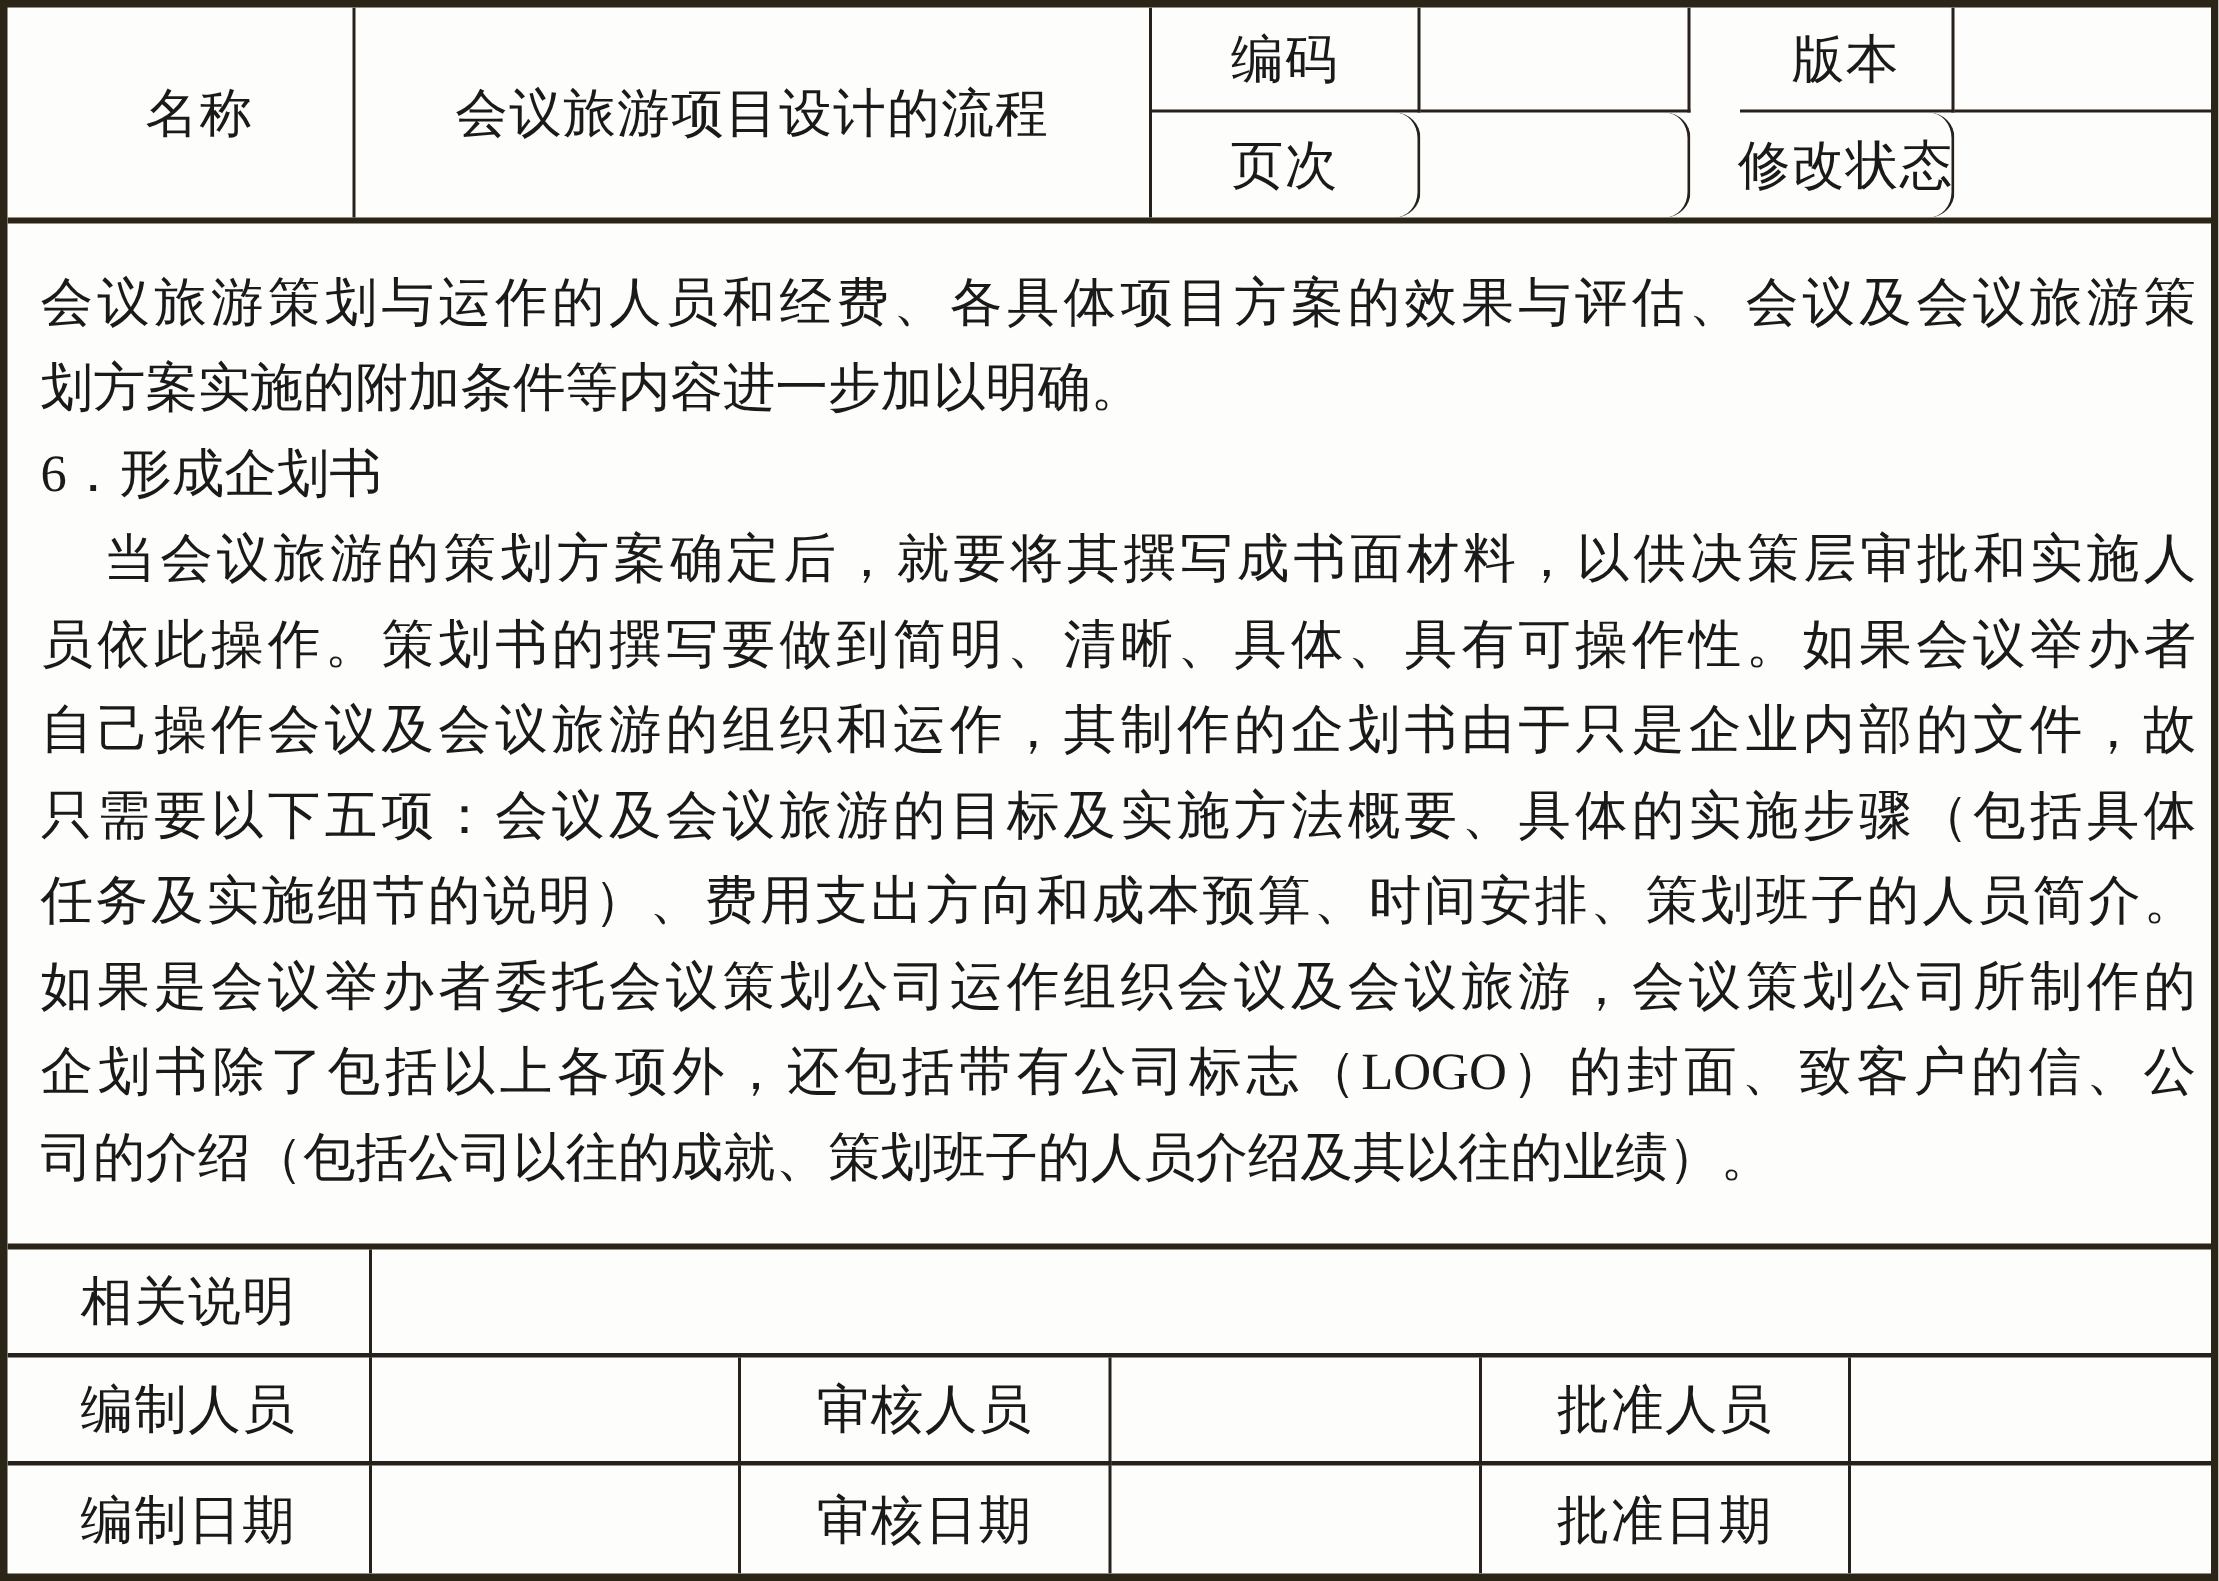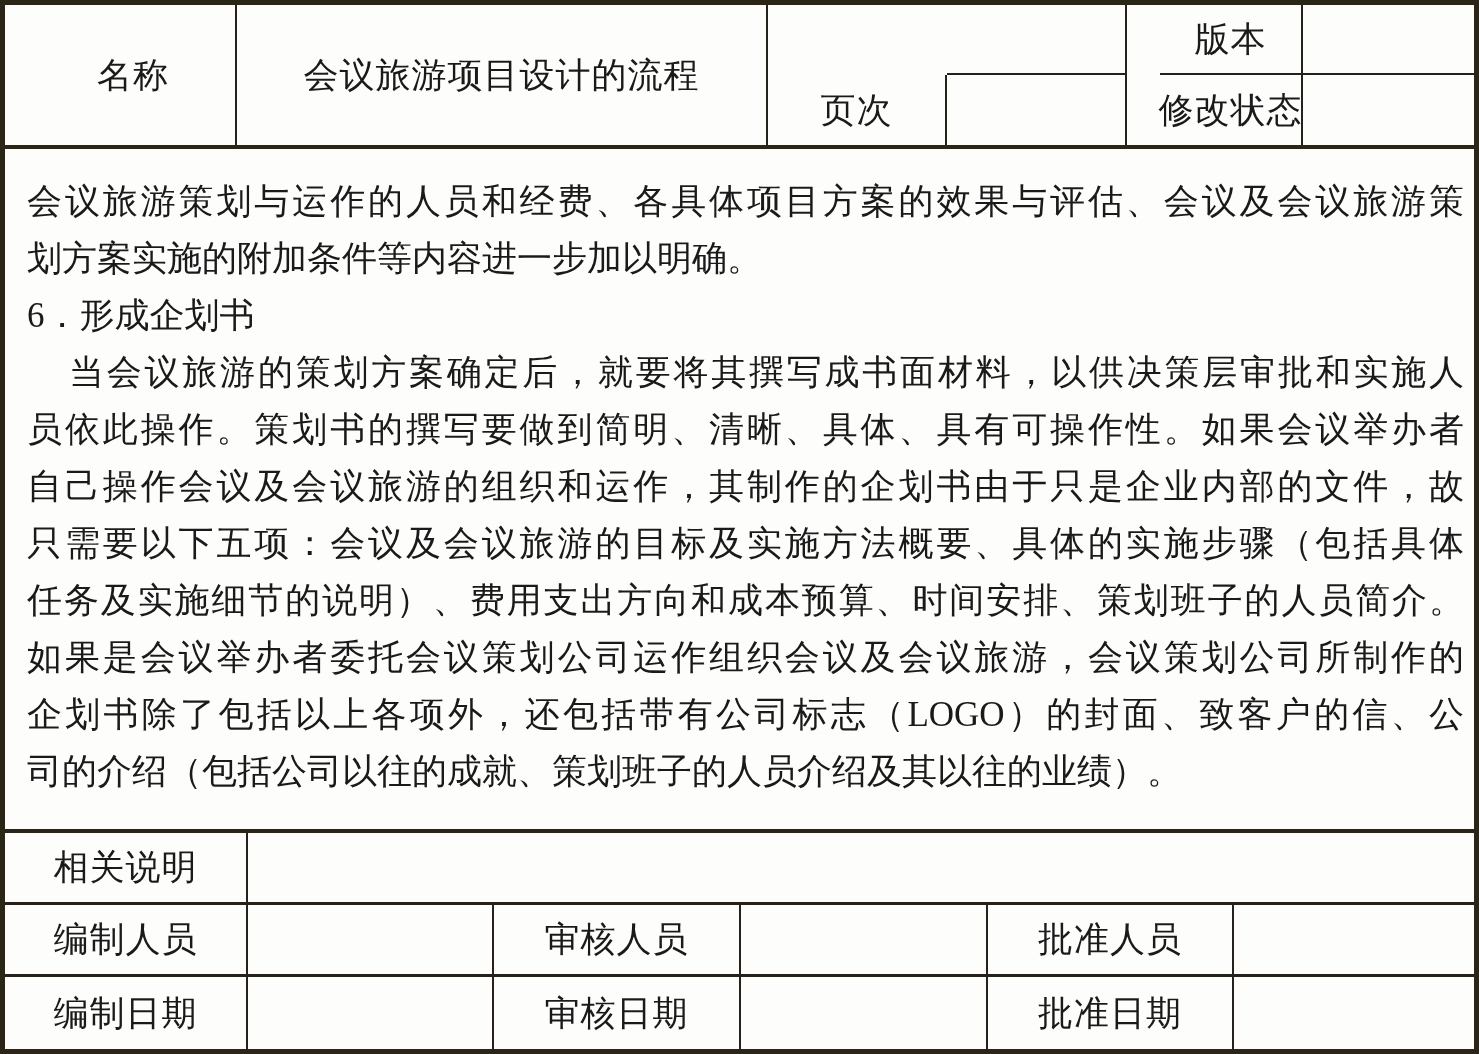--- a/index.html
+++ b/index.html
@@ -31,21 +31,21 @@
     box-sizing:border-box;
     font-size:35px;
     letter-spacing:1px;
     white-space:nowrap;
   }
   .br{border-right:2px solid var(--line);}
   .bb{border-bottom:2px solid var(--line);}
   .h-name {grid-column:1;grid-row:1/3;padding-left:26px;}
   .h-title{grid-column:2;grid-row:1/3;}
   .r1{grid-row:1;}
-  .r2{grid-row:2;}
+  .r2{grid-row:2;border-radius:17px;}
   .c3{grid-column:3;}
   .c4{grid-column:4;}
   .c5{grid-column:5;margin-left:33px;}
   .c6{grid-column:6;}
   
   .docbody{
     height:680px;
     box-sizing:border-box;
     padding:24px 10px 0 22px;
   }
@@ -78,20 +78,23 @@
 <div class="page">
 
   <div class="header">
     <div class="cell h-name br">
       <span>名称</span>
     </div>
     <div class="cell h-title br">
       <span>会议旅游项目设计的流程</span>
     </div>
 
+    <div class="cell r1 c3 br bb">
+      <span>编码</span>
+    </div>
     <div class="cell r1 c4 br bb">
       <span></span>
     </div>
     <div class="cell r1 c5 br bb">
       <span>版本</span>
     </div>
     <div class="cell r1 c6 bb">
       <span></span>
     </div>
 

